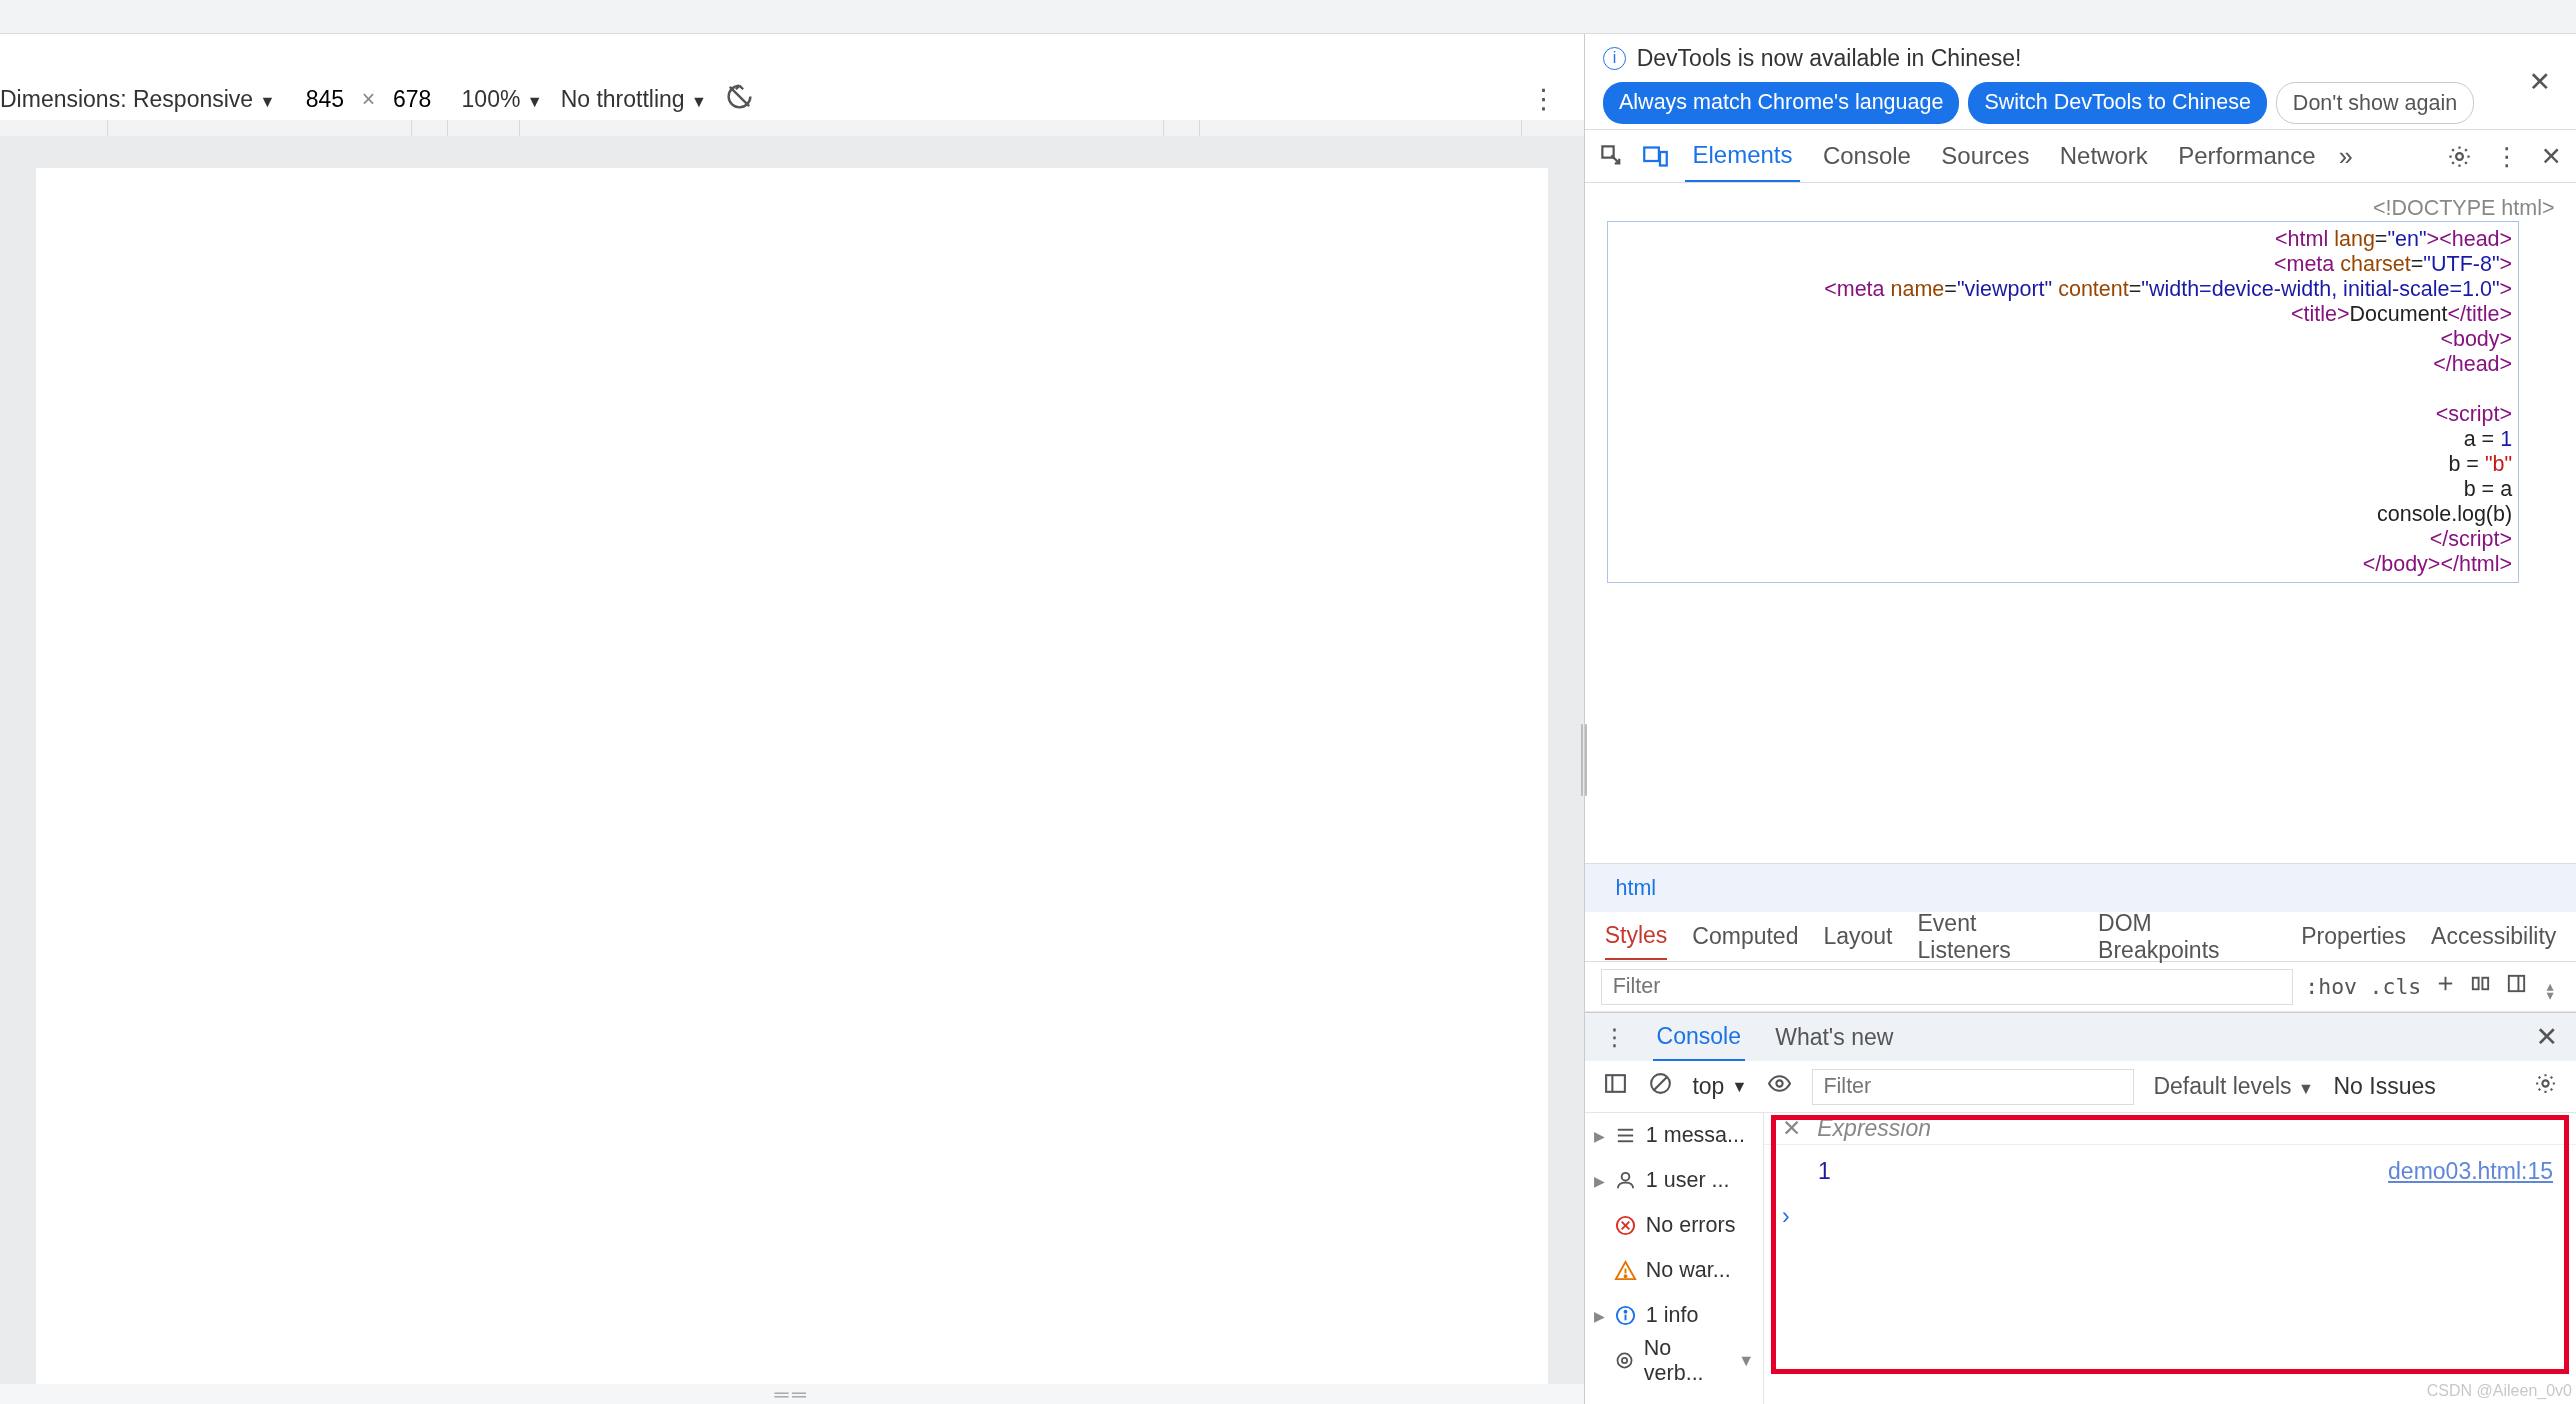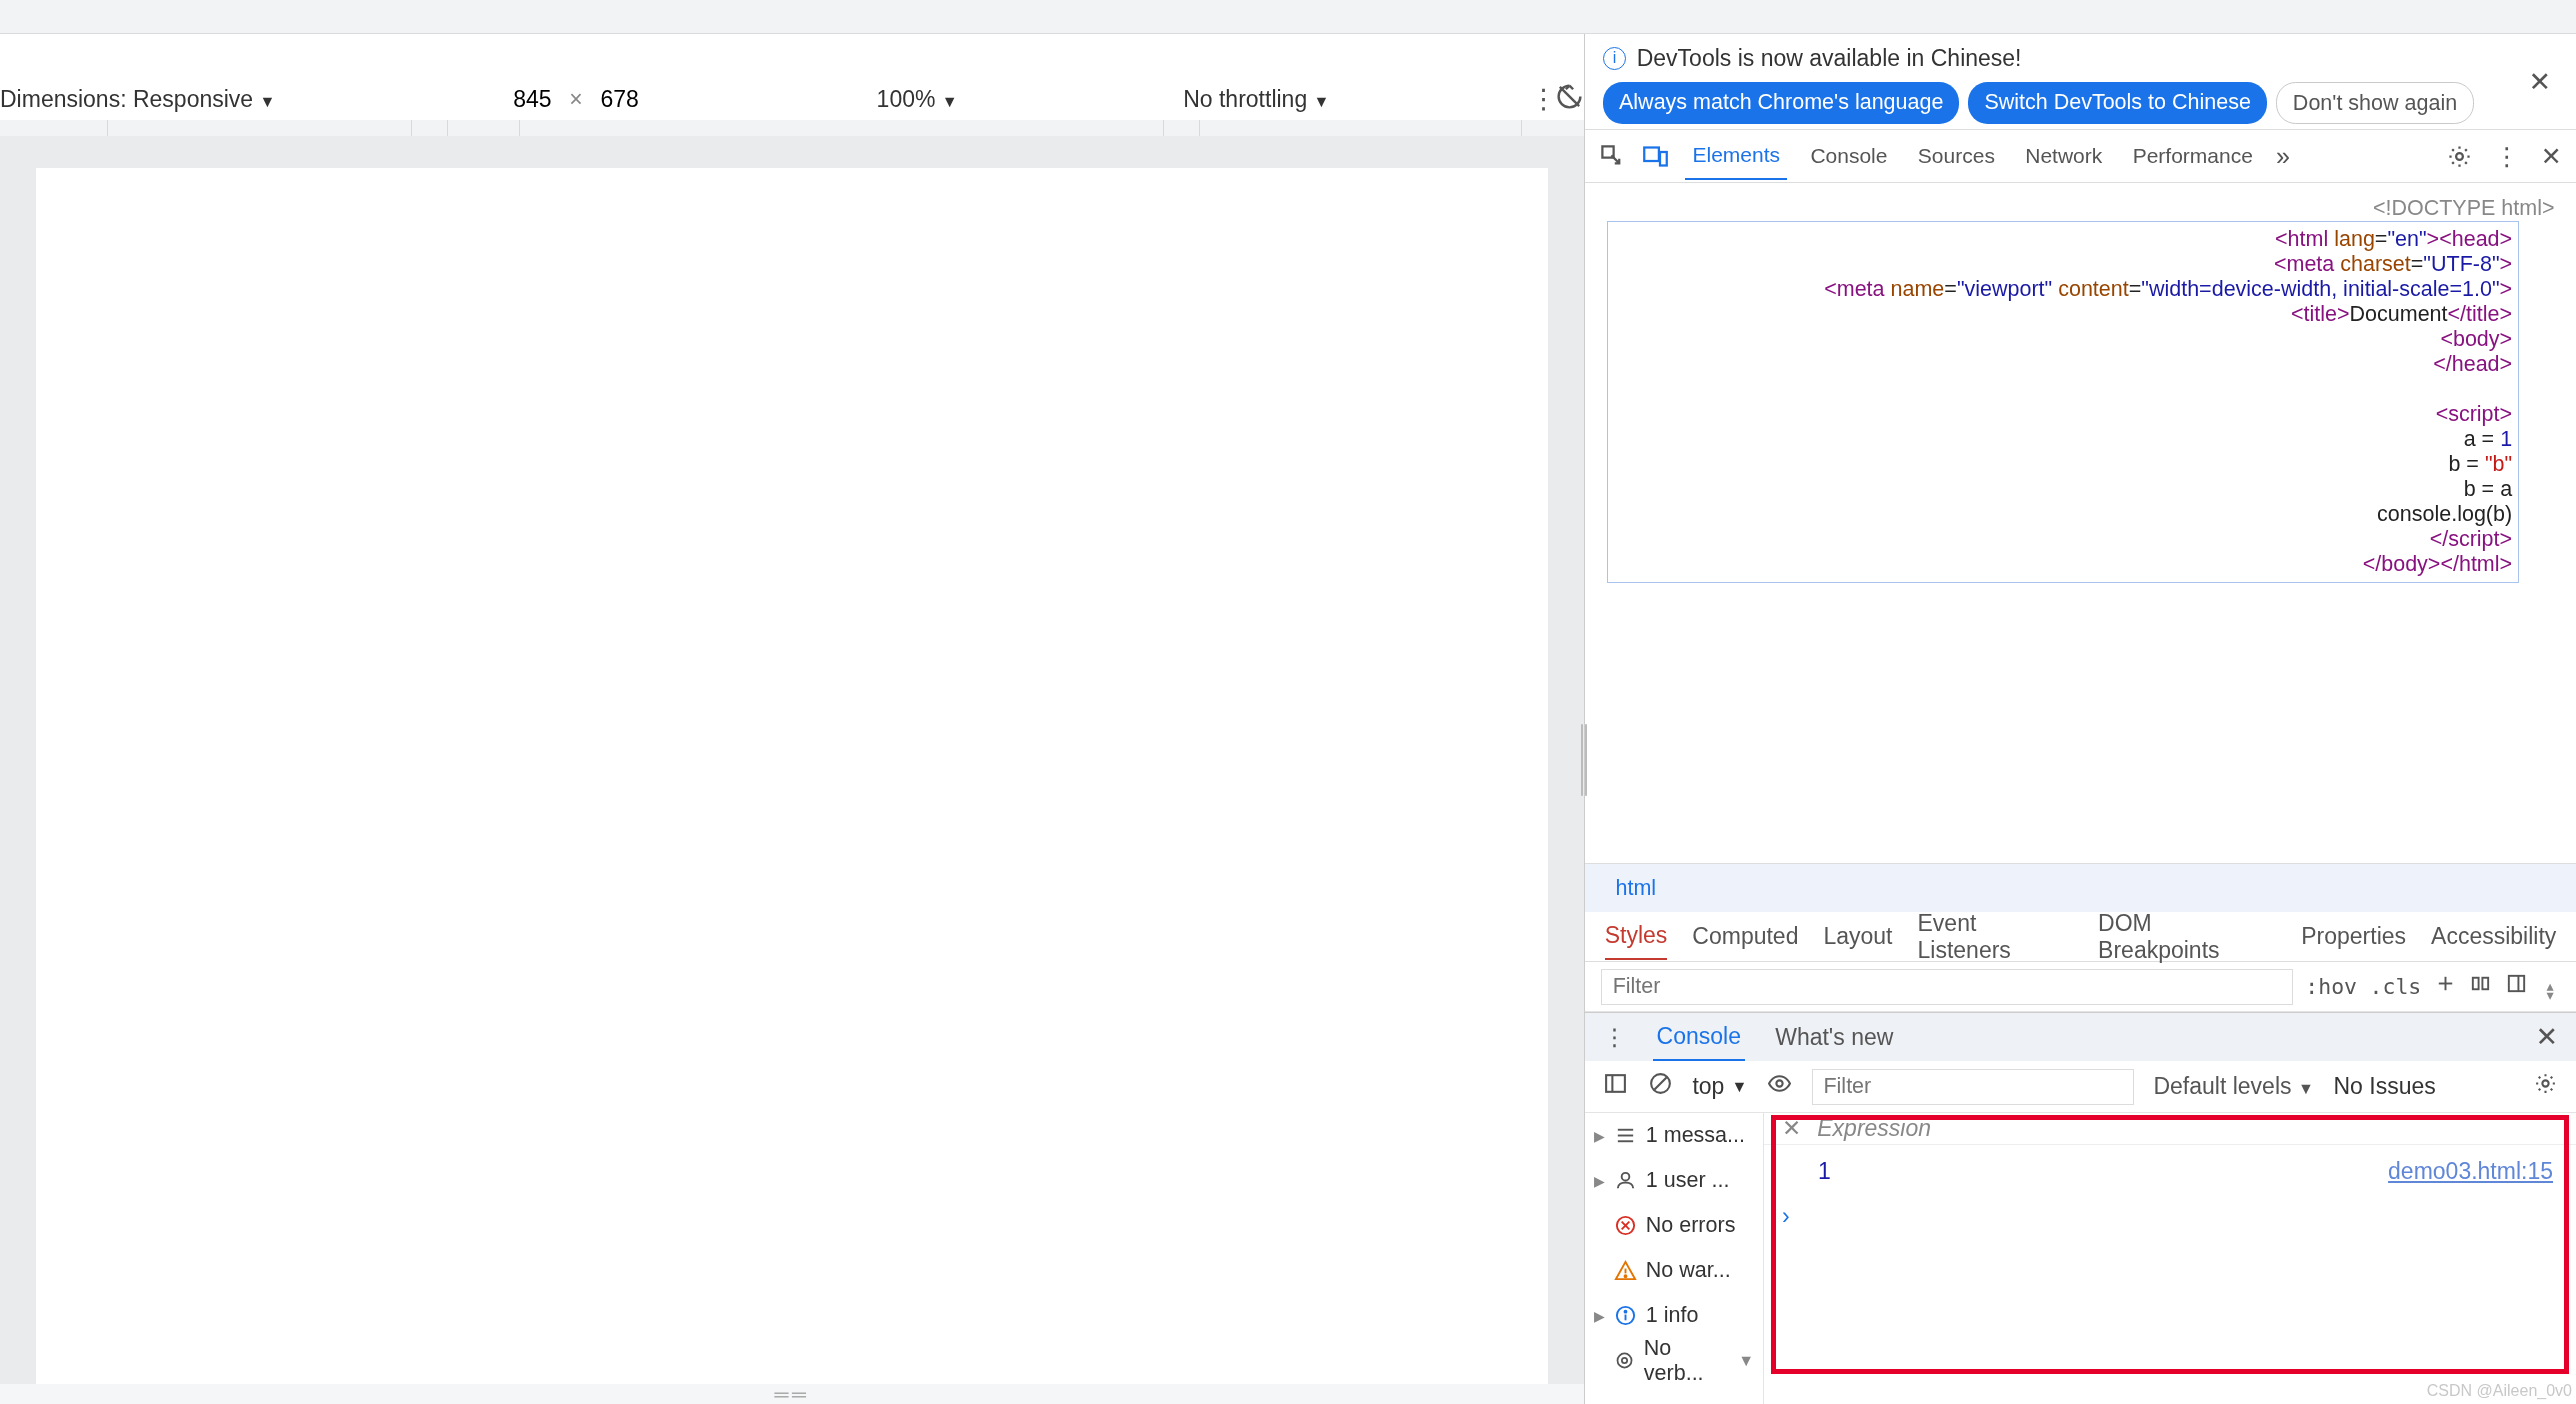--- a/index.html
+++ b/index.html
@@ -4,21 +4,21 @@
 <style>
 * { margin: 0; padding: 0; box-sizing: border-box; font-family: "Segoe UI", Arial, sans-serif; }
 html, body { width: 2576px; height: 1404px; overflow: hidden; background: #fff; }
 
 .topbar { height: 34px; background: #f1f3f4; border-bottom: 0.9px solid #d9dbdc; position: relative; }
 
 .main { display: flex; height: calc(100% - 34px); }
 
 
 .viewport-pane { flex: 0 0 1583px; display: flex; flex-direction: column; background: #fff; border-right: 0.9px solid #ccc; }
-.device-toolbar { height: 79px; display: flex; align-items: center; justify-content: space-between; gap: 18px; font-size: 23px; color: #333; position: relative; margin-top: 44px; }
+.device-toolbar { height: 79px; display: flex; align-items: center; justify-content: flex-start; gap: 18px; font-size: 23px; color: #333; position: relative; margin-top: 44px; }
 .device-toolbar .tri { font-size: 16px; }
 .dim-group { display: flex; align-items: center; gap: 5.4px; }
 .dim-input { width: 63px; height: 36px; text-align: center; font-size: 23px; background: #fff; border: none; }
 .dim-x { color: #888; }
 .rotate-icon svg { width: 29px; height: 29px; stroke: #555; }
 .device-more { position: absolute; right: 27px; font-size: 27px; color: #555; cursor: pointer; }
 .rulers { display: flex; height: 30px; }
 .ruler-seg { border-left: 0.9px solid #d9d9d9; background: #f1f3f4; }
 .ruler-seg:first-child { border-left: none; }
 .canvas-wrap { flex: 1; background: #e9ebec; display: flex; justify-content: center; align-items: flex-start; position: relative; }
@@ -36,21 +36,21 @@
 .lang-btns { margin-top: 10.7px; display: flex; gap: 9px; }
 .pill { padding: 7.2px 16px; border-radius: 19.7px; font-size: 21.5px; cursor: pointer; }
 .pill.blue { background: #1a73e8; color: #fff; }
 .pill.grey { background: #fff; color: #555; border: 0.9px solid #c9c9c9; }
 .banner-close { position: absolute; right: 25px; top: 32px; font-size: 27px; color: #555; cursor: pointer; }
 
 .tabs-bar { display: flex; align-items: center; height: 54px; padding: 0 14.3px; border-top: 0.9px solid #ddd; border-bottom: 0.9px solid #ddd; gap: 16px; position: relative; }
 .tool-icon { color: #555; cursor: pointer; display: flex; align-items: center; justify-content: center; }
 .tool-icon svg { width: 27px; height: 27px; }
 .device-mode-icon { color: #1a73e8; }
-.tab { font-size: 21px; color: #555; padding: 10.7px 7.2px; cursor: pointer; }
+.tab { font-size: 24px; color: #555; padding: 10.7px 7.2px; cursor: pointer; }
 .tab.active { color: #1a73e8; border-bottom: 2.7px solid #1a73e8; }
 .tabs-right { position: absolute; right: 14.3px; display: flex; gap: 21.5px; align-items: center; }
 
 .dom-tree { flex: 0 0 680px; padding: 12.5px 21.5px; font-family: Consolas, monospace; font-size: 21.5px; color: #222; overflow: hidden; background: #fff; text-align: right; }
 .dom-selected { border: 0.9px solid #a9c3ee; background: #fff; padding: 5.4px 5.4px 5.4px 10.7px; width: calc(100% - 36px); }
 .tag { color: #881280; }
 .attr { color: #994500; }
 .val { color: #1a1aa6; }
 .num { color: #1a1aa6; }
 .str { color: #c41a16; }

